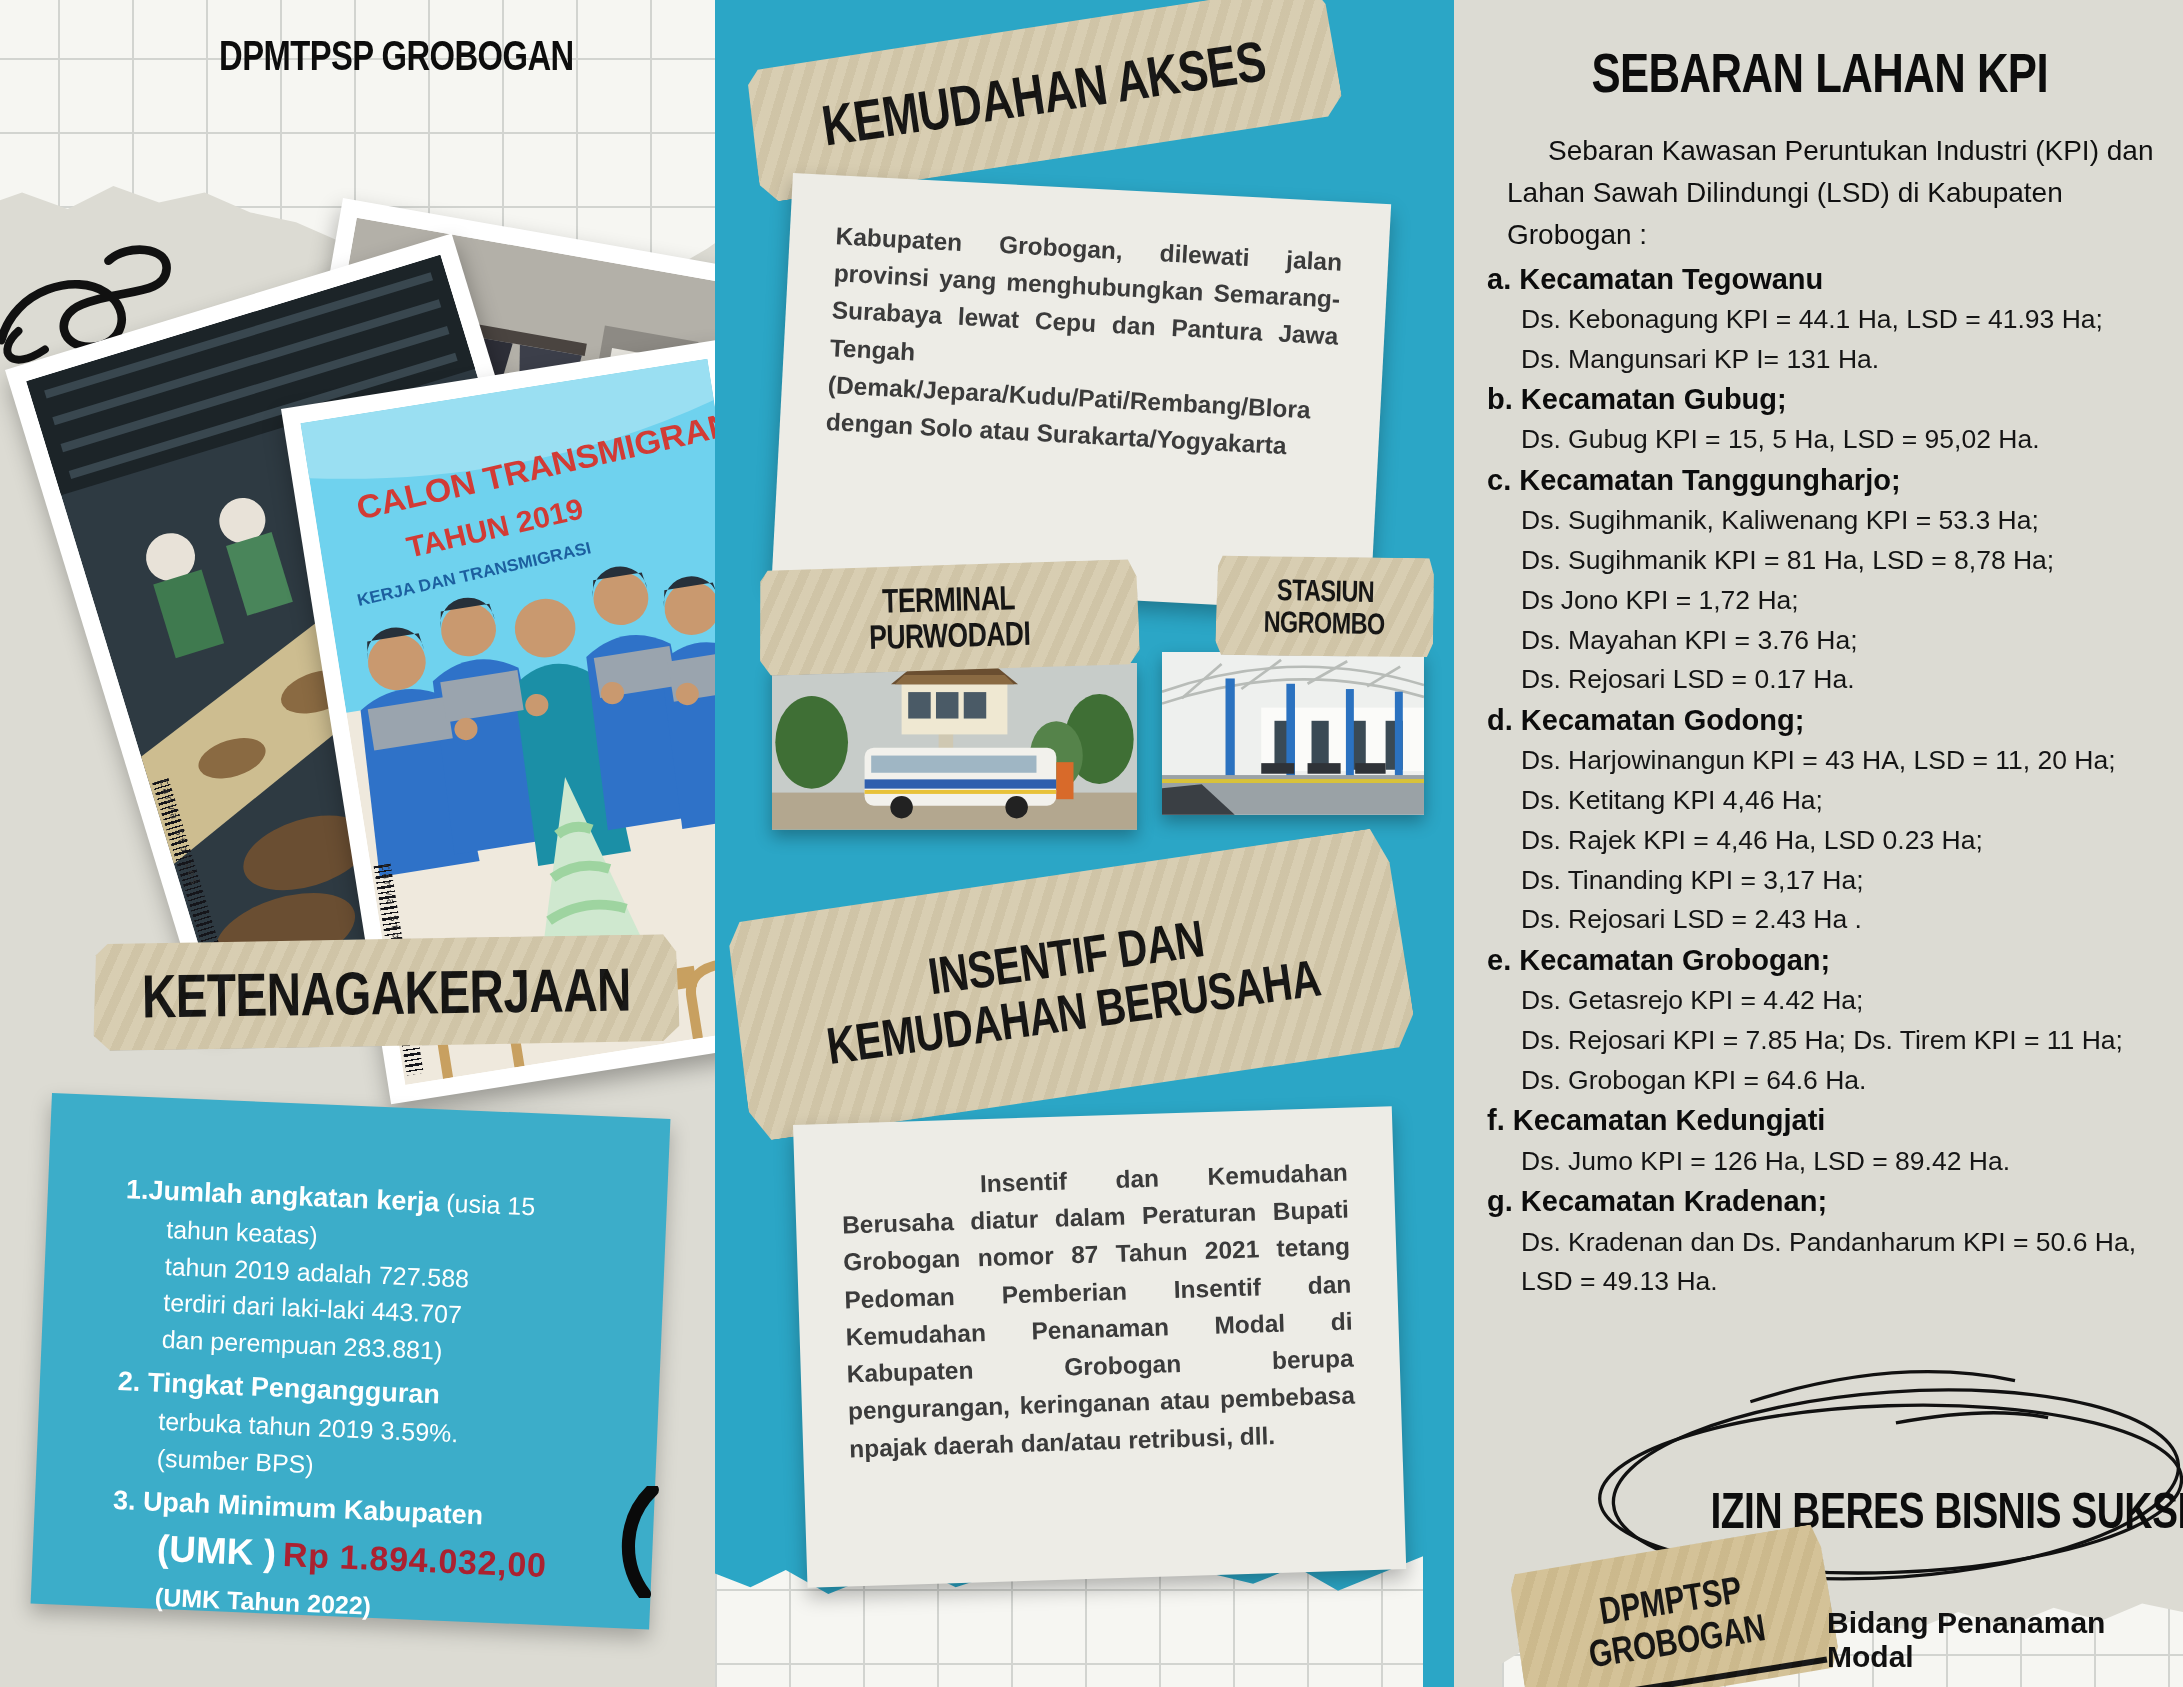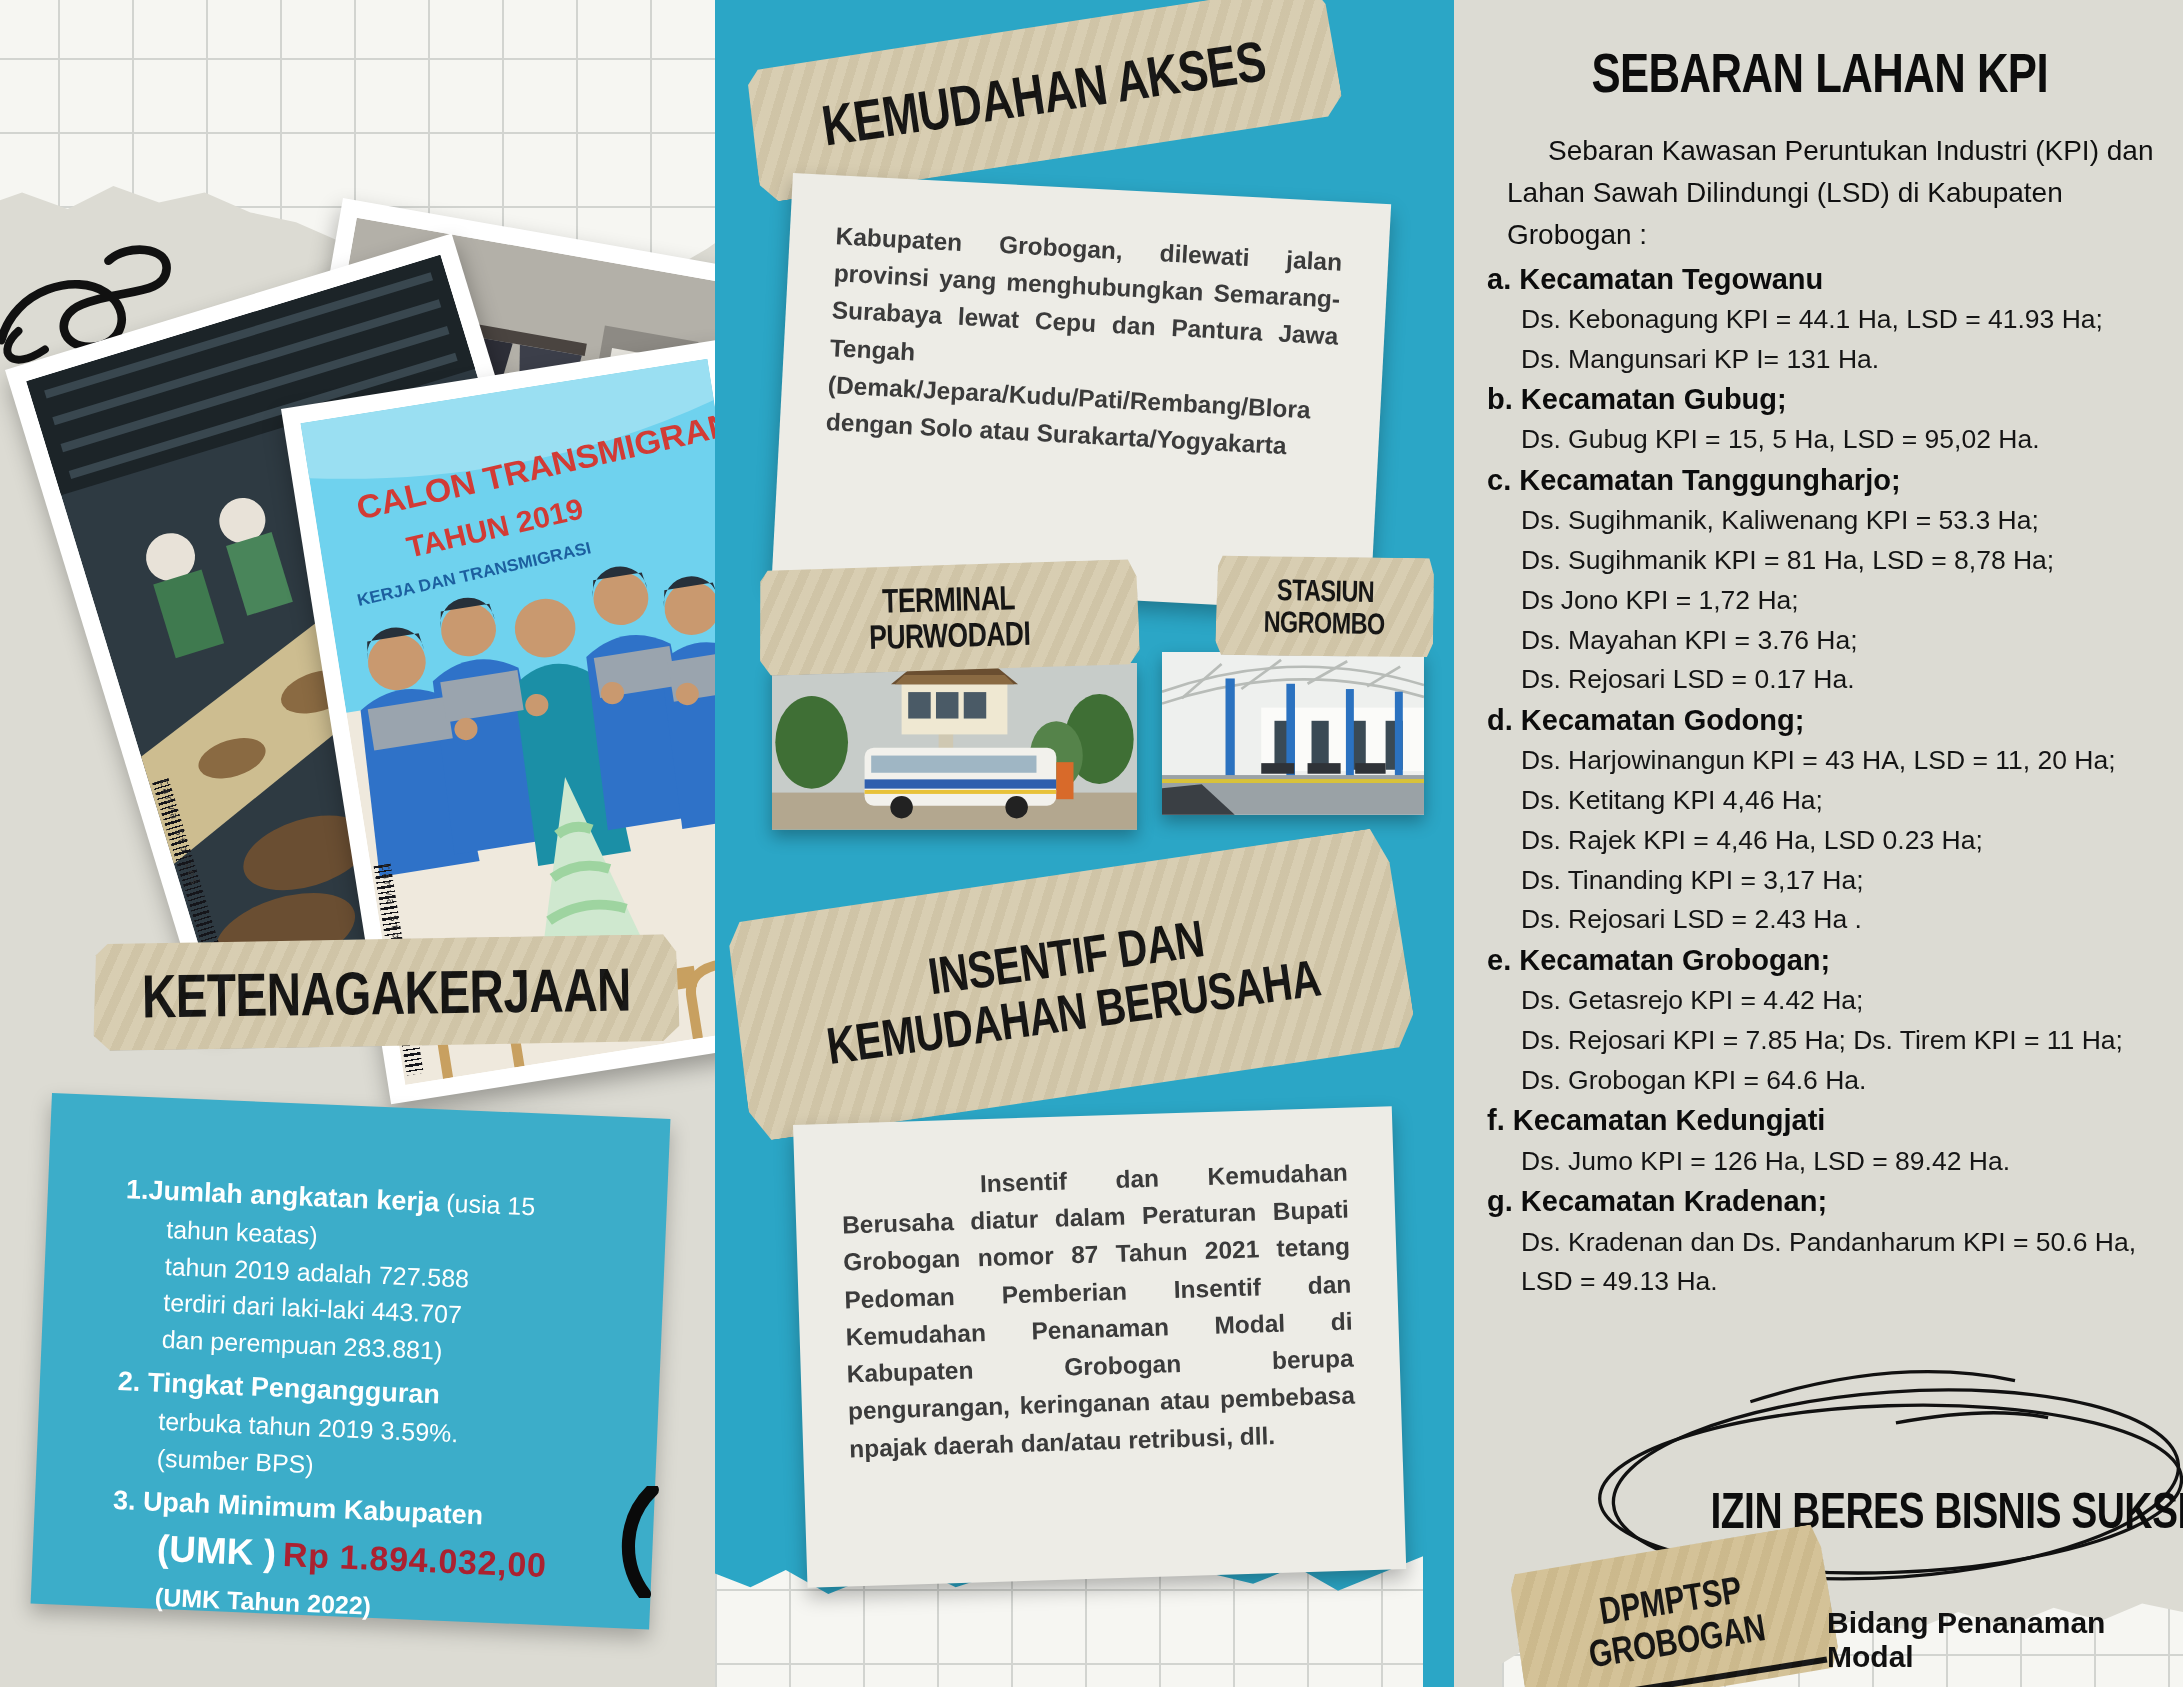--- a/index.html
+++ b/index.html
@@ -97,20 +97,23 @@
   .group-photo{left:281px;top:409px;width:412px;height:670px;z-index:6;transform:rotate(-9deg);transform-origin:top left;}
   .doodle-svg{left:-8px;top:184px;width:205px;height:192px;z-index:3;}
   .crescent-svg{left:614px;top:1486px;width:53px;height:112px;z-index:7;}
 </style>
 </head>
 <body>
 
 <div class="page nosel">
 
   <div class="abs torn-top grid-paper"></div>
+  <div class="abs left-title display">
+    <span class="squeeze">DPMTPSP GROBOGAN</span>
+  </div>
 
   <svg class="abs doodle-svg" viewBox="0 0 310 290">
     <path d="M14 236 C 34 158, 128 134, 172 164 C 214 192, 198 244, 150 246 C 104 248, 92 200, 136 182 C 192 158, 262 170, 264 128 C 266 94, 204 90, 176 116" fill="none" stroke="#111" stroke-width="13" stroke-linecap="round"></path>
     <path d="M80 250 C 26 286, 6 252, 40 222" fill="none" stroke="#111" stroke-width="12" stroke-linecap="round"></path>
   </svg>
 
   <div class="abs photo sewing-photo">
     <svg viewBox="0 0 520 1020" preserveAspectRatio="none">
       <rect x="0" y="0" width="520" height="1020" fill="#b3b0a8"></rect>
       <rect x="40" y="120" width="300" height="18" fill="#4a4440"></rect>

